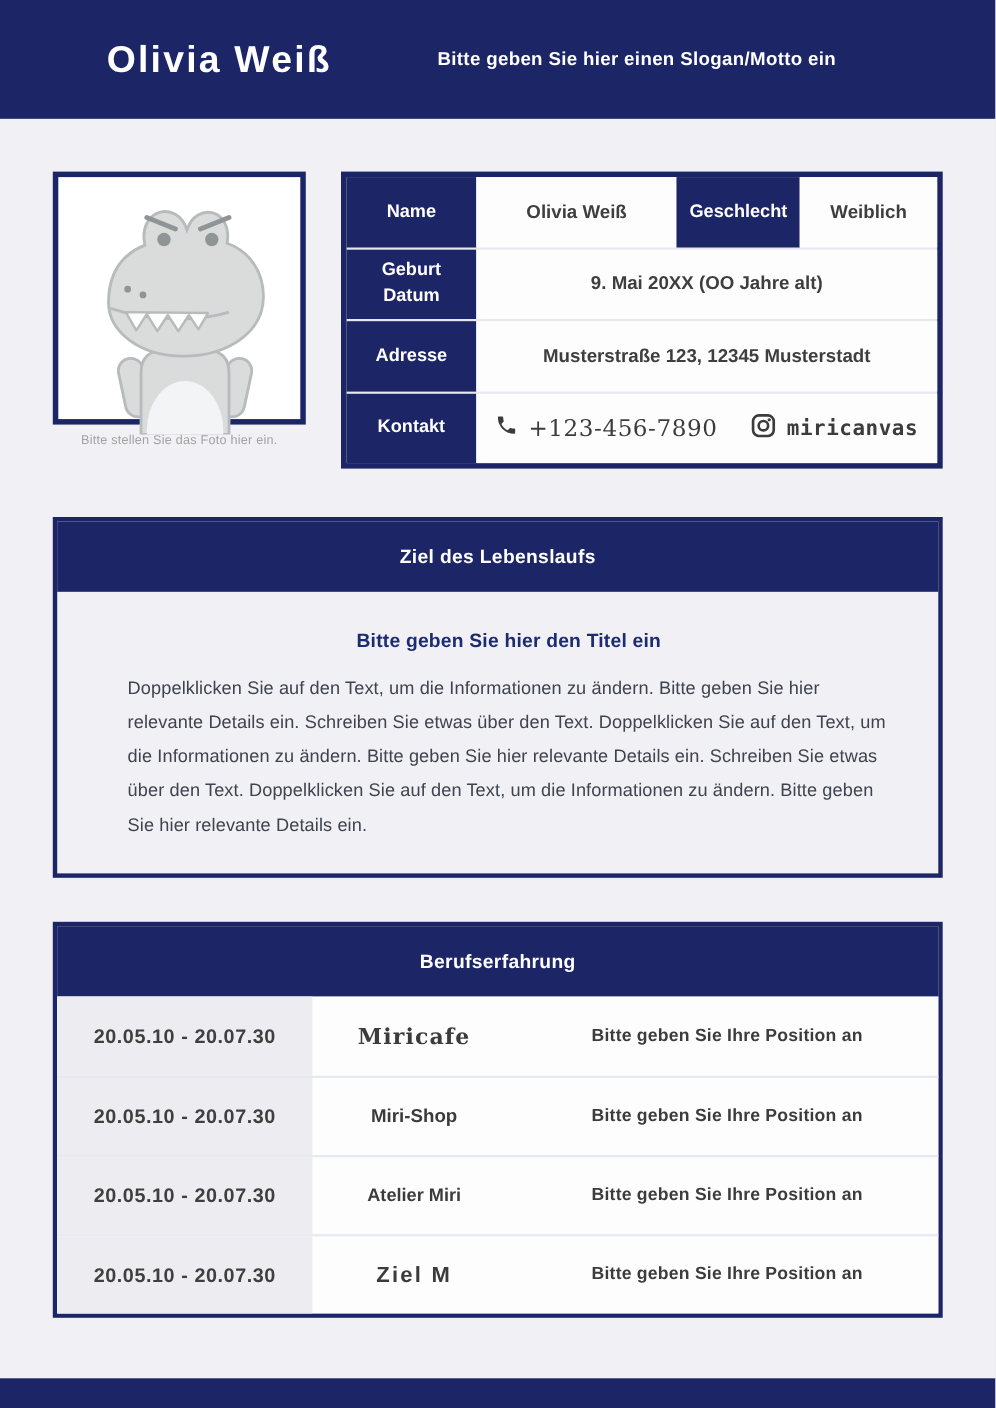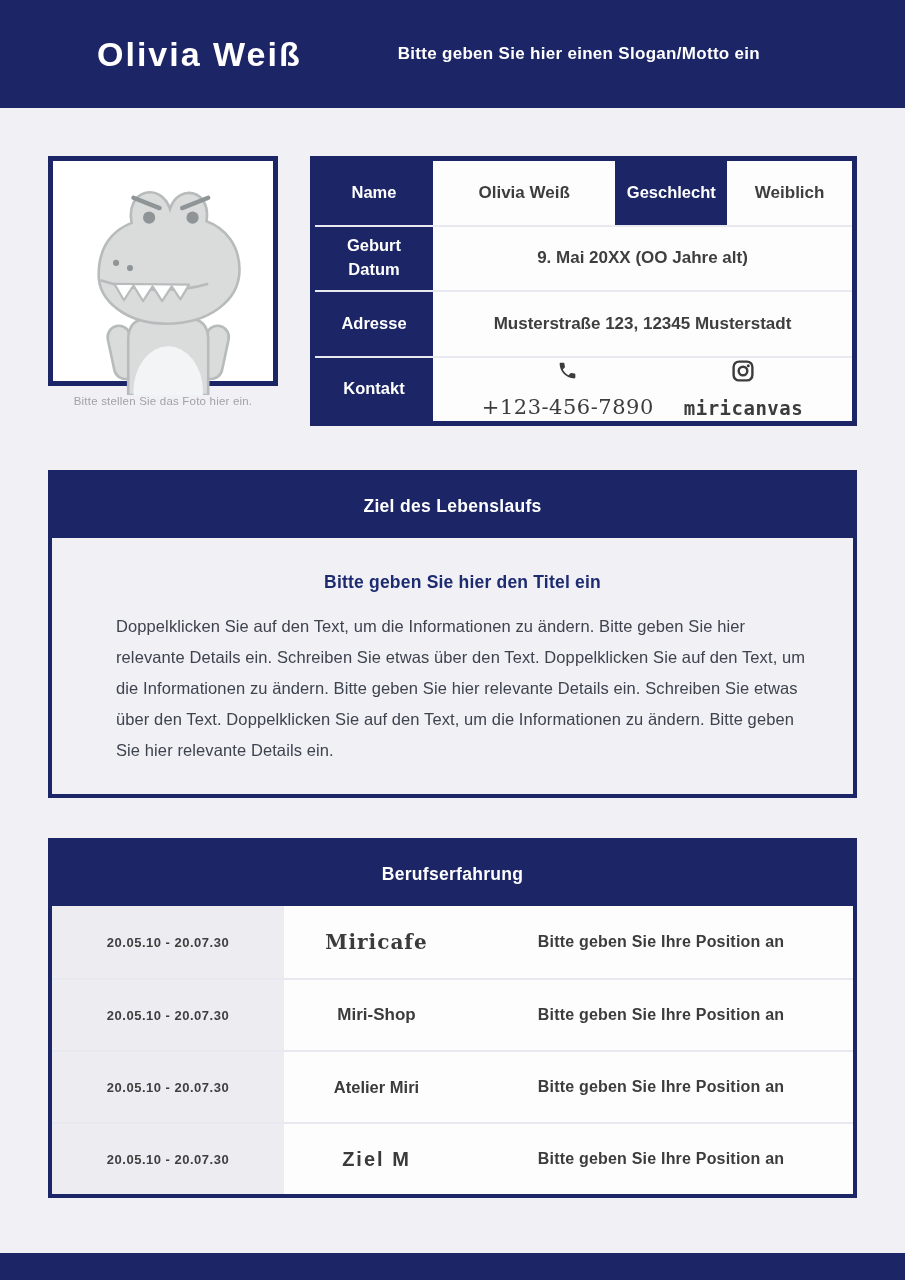--- a/index.html
+++ b/index.html
@@ -50,21 +50,21 @@
   }
   .w-118{width:118px;flex:none;}
   .w-112{width:112px;flex:none;}
   .it-value{
     background:var(--cell-white);color:var(--text-dark);font-weight:700;font-size:17px;
     display:flex;align-items:center;justify-content:center;text-align:center;padding:0 10px;
   }
   .grow-155{flex:1.55;}
   .grow-100{flex:1;}
   .contact-cell{gap:30px;}
-  .contact-item{display:flex;align-items:center;gap:9px;flex-direction:column;}
+  .contact-item{display:flex;align-items:center;gap:9px;}
   .phone-number{font-family:"DejaVu Serif",serif;font-size:21px;font-weight:500;letter-spacing:0.5px;color:#3c3c3c;}
   .insta-handle{font-family:"DejaVu Sans Mono",monospace;font-size:19px;font-weight:700;letter-spacing:0.5px;color:#3c3c3c;}
 
   
   .section-box{border:4px solid var(--navy);background:var(--page-bg);}
   .section-header{height:64px;background:var(--navy);display:flex;align-items:center;justify-content:center;}
   .section-header-title{color:#ffffff;font-size:17.5px;font-weight:700;letter-spacing:0.3px;}
 
   .objective-box{margin-top:44px;}
   .obj-body{padding:34px 44px 28px 64px;}
@@ -72,21 +72,21 @@
   .obj-text{color:#3e434e;font-size:16.5px;font-weight:500;line-height:31px;margin:0;letter-spacing:0.1px;}
 
   
   .experience-box{margin-top:40px;background:var(--cell-white);}
   .exp-rows{background:var(--cell-white);}
   .exp-row{height:72px;display:flex;align-items:stretch;}
   .exp-row + .exp-row{border-top:2px solid var(--sep);}
   .exp-date{
     width:232px;flex:none;background:var(--date-bg);
     display:flex;align-items:center;justify-content:center;
-    font-size:13px;font-weight:700;color:#3f3f3f;letter-spacing:0.5px;
+    font-size:18px;font-weight:700;color:#3f3f3f;letter-spacing:0.5px;
   }
   .exp-company{width:185px;flex:none;display:flex;align-items:center;justify-content:center;color:#3b3b3b;}
   .co-serif{font-family:"DejaVu Serif",serif;font-size:20px;font-weight:600;letter-spacing:1px;}
   .co-sans-bold{font-size:17px;font-weight:700;}
   .co-sans{font-size:16.5px;font-weight:700;}
   .co-wide{font-size:20px;font-weight:600;letter-spacing:2px;}
   .exp-position{flex:1;display:flex;align-items:center;justify-content:center;font-size:16px;font-weight:700;color:#3c3c3c;letter-spacing:0.2px;}
 
   
   .footer-bar{position:absolute;left:0;right:0;bottom:0;height:27px;background:var(--navy);}

